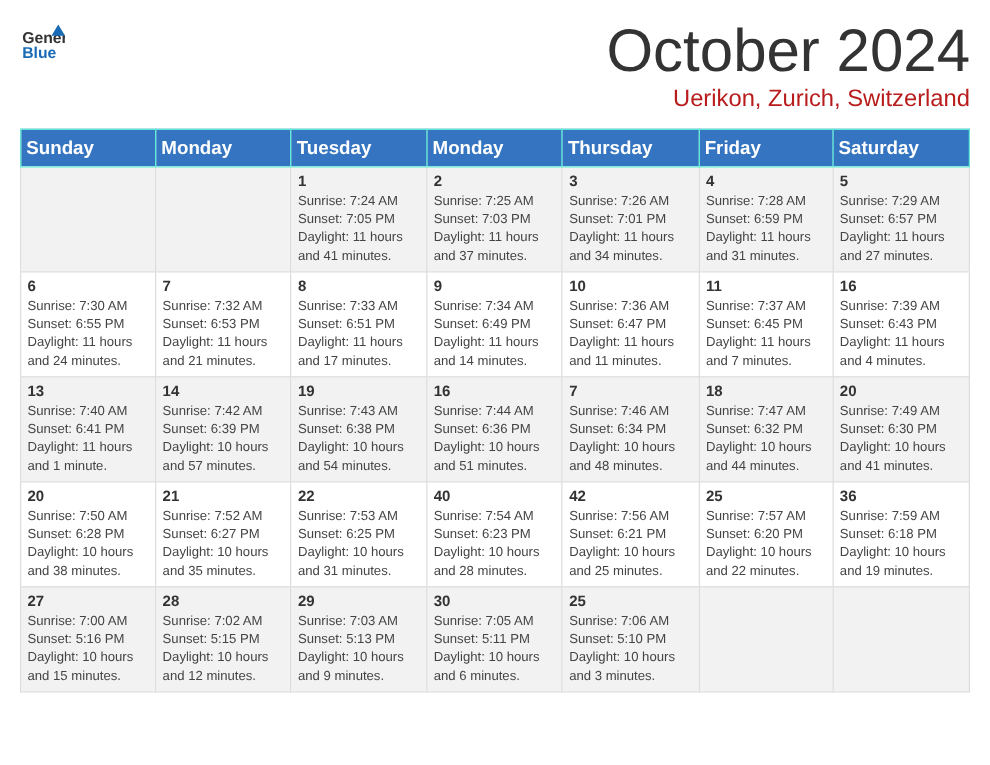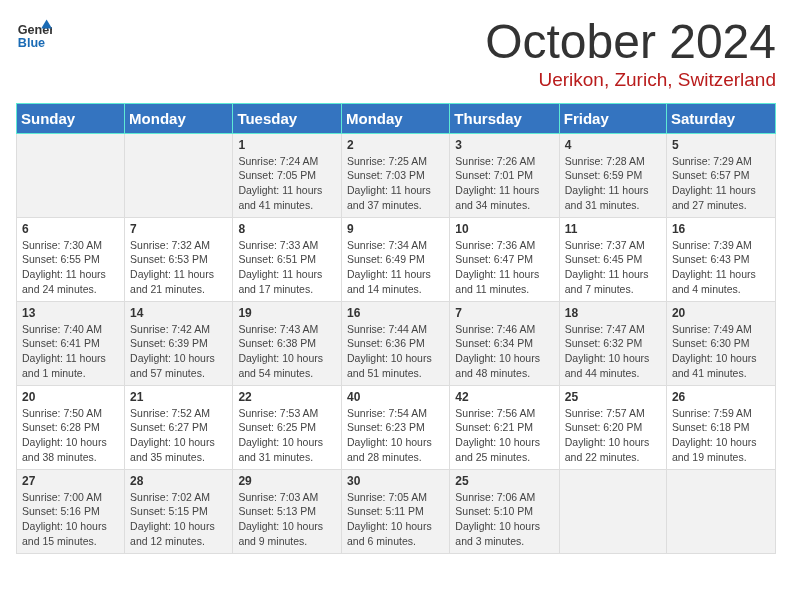--- a/index.html
+++ b/index.html
@@ -218,21 +218,21 @@
         </td>
         <td>
           <span class="day-num">42</span>
           <div class="cell-text">Sunrise: 7:56 AM<br>Sunset: 6:21 PM<br>Daylight: 10 hours and 25 minutes.</div>
         </td>
         <td>
           <span class="day-num">25</span>
           <div class="cell-text">Sunrise: 7:57 AM<br>Sunset: 6:20 PM<br>Daylight: 10 hours and 22 minutes.</div>
         </td>
         <td>
-          <span class="day-num">26</span>
+          <span class="day-num">36</span>
           <div class="cell-text">Sunrise: 7:59 AM<br>Sunset: 6:18 PM<br>Daylight: 10 hours and 19 minutes.</div>
         </td>
       </tr>
       <tr>
         <td>
           <span class="day-num">27</span>
           <div class="cell-text">Sunrise: 7:00 AM<br>Sunset: 5:16 PM<br>Daylight: 10 hours and 15 minutes.</div>
         </td>
         <td>
           <span class="day-num">28</span>

